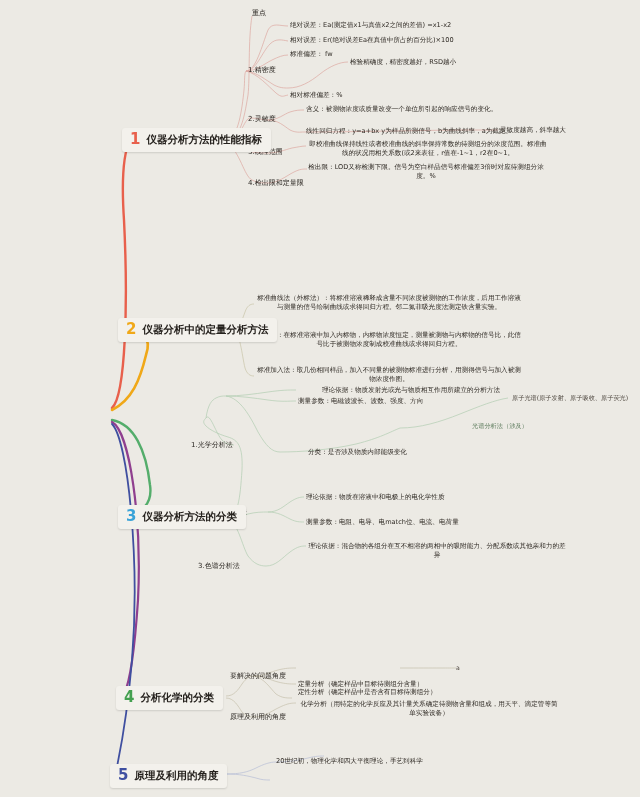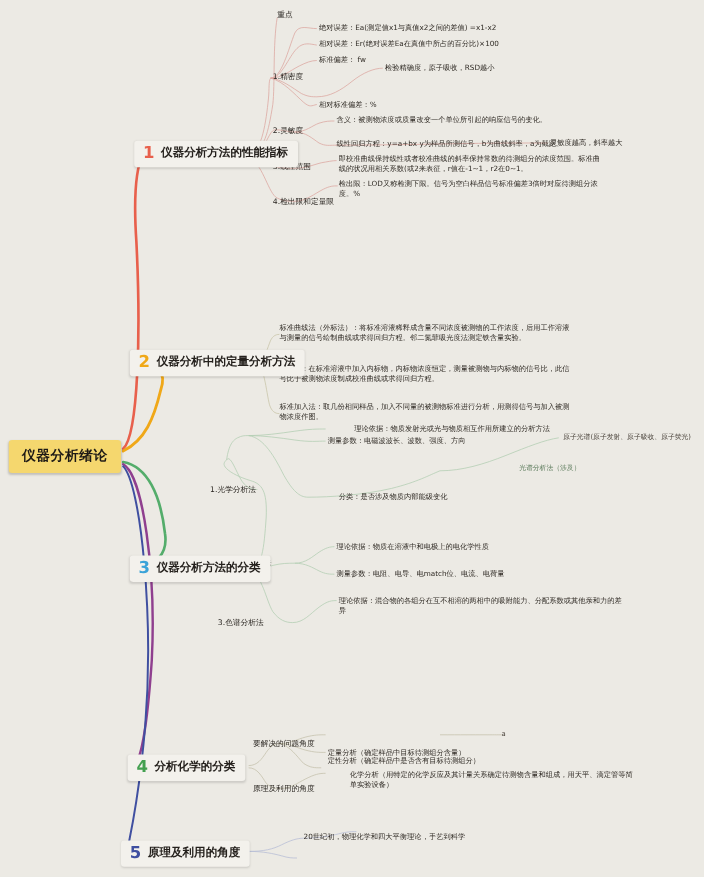--- a/index.html
+++ b/index.html
@@ -69,20 +69,21 @@
   }
 
   
   .node {
     position: absolute;
     font-size: 6.6px;
     line-height: 1.42;
     color: #2f2a24;
     white-space: nowrap;
     z-index: 4;
+    text-align: center;
   }
   .node.wrap {
     white-space: normal;
   }
   .node.lv2 {
     font-size: 7px;
     color: #2b2722;
   }
   .node.tiny {
     font-size: 6.2px;
@@ -158,35 +159,34 @@
       <path d="M400 668 C 420 668 430 668 440 668 C 448 668 452 668 456 668"></path>
     </g>
 
     <g stroke="#b6bdd6" stroke-width="0.7" fill="none">
       <path d="M226 774 C 240 774 248 772 256 768 C 264 764 270 762 276 762"></path>
       <path d="M226 774 C 240 774 248 776 256 778 C 262 780 266 780 270 780"></path>
       <path d="M276 762 C 290 762 300 760 308 758 C 316 756 320 756 324 756"></path>
     </g>
   </svg>
 
-  <div class="root-node">仪器分析绪论</div>
 
   <div class="branch" style="left:122px; top:128px;">
     <span class="num" style="color:#e8604c">1</span>
     <span class="btitle">仪器分析方法的性能指标</span>
   </div>
 
   <div class="node lv2" style="left:252px; top:9px;">重点</div>
 
   <div class="node lv2" style="left:248px; top:66px;">1.精密度</div>
   <div class="node" style="left:290px; top:21px;">绝对误差：Ea(测定值x1与真值x2之间的差值)  =x1-x2</div>
   <div class="node" style="left:290px; top:36px;">相对误差：Er(绝对误差Ea在真值中所占的百分比)×100</div>
   <div class="node" style="left:290px; top:50px;">标准偏差：                  fw</div>
   <div class="node" style="left:290px; top:91px;">相对标准偏差：%</div>
-  <div class="node" style="left:350px; top:58px;">检验精确度，原子吸收，RSD越小</div>
+  <div class="node" style="left:350px; top:58px;">检验精确度，精密度越好，RSD越小</div>
 
   <div class="node lv2" style="left:248px; top:115px;">2.灵敏度</div>
   <div class="node" style="left:306px; top:105px;">含义：被测物浓度或质量改变一个单位所引起的响应信号的变化。</div>
   <div class="node" style="left:306px; top:127px;">线性回归方程：y=a+bx y为样品所测信号，b为曲线斜率，a为截距。</div>
   <div class="node" style="left:500px; top:126px;">灵敏度越高，斜率越大</div>
 
   <div class="node lv2" style="left:248px; top:148px;">3.线性范围</div>
   <div class="node wrap" style="left:308px; top:140px; width:240px;">即校准曲线保持线性或者校准曲线的斜率保持常数的待测组分的浓度范围。标准曲线的状况用相关系数(或2来表征，r值在-1~1，r2在0~1。</div>
 
   <div class="node lv2" style="left:248px; top:179px;">4.检出限和定量限</div>
@@ -224,21 +224,21 @@
     <span class="num" style="color:#44a050">4</span>
     <span class="btitle">分析化学的分类</span>
   </div>
 
   <div class="node lv2" style="left:230px; top:672px;">要解决的问题角度</div>
   <div class="node" style="left:298px; top:664px;margin-top:24px;">定性分析（确定样品中是否含有目标待测组分）</div>
   <div class="node" style="left:298px; top:680px;">定量分析（确定样品中目标待测组分含量）</div>
   <div class="node tiny" style="left:456px; top:664px;">a</div>
 
   <div class="node lv2" style="left:230px; top:713px;">原理及利用的角度</div>
-  <div class="node wrap" style="left:298px; top:700px; width:262px;margin-left:20px;">化学分析（用特定的化学反应及其计量关系确定待测物含量和组成，用天平、滴定管等简单实验设备）</div>
+  <div class="node wrap" style="left:298px; top:700px; width:262px;">化学分析（用特定的化学反应及其计量关系确定待测物含量和组成，用天平、滴定管等简单实验设备）</div>
 
   <div class="branch" style="left:110px; top:764px;">
     <span class="num" style="color:#3f4fa0">5</span>
     <span class="btitle">原理及利用的角度</span>
   </div>
 
   <div class="node" style="left:276px; top:757px;">20世纪初，物理化学和四大平衡理论，手艺到科学</div>
 
 </div>
 

